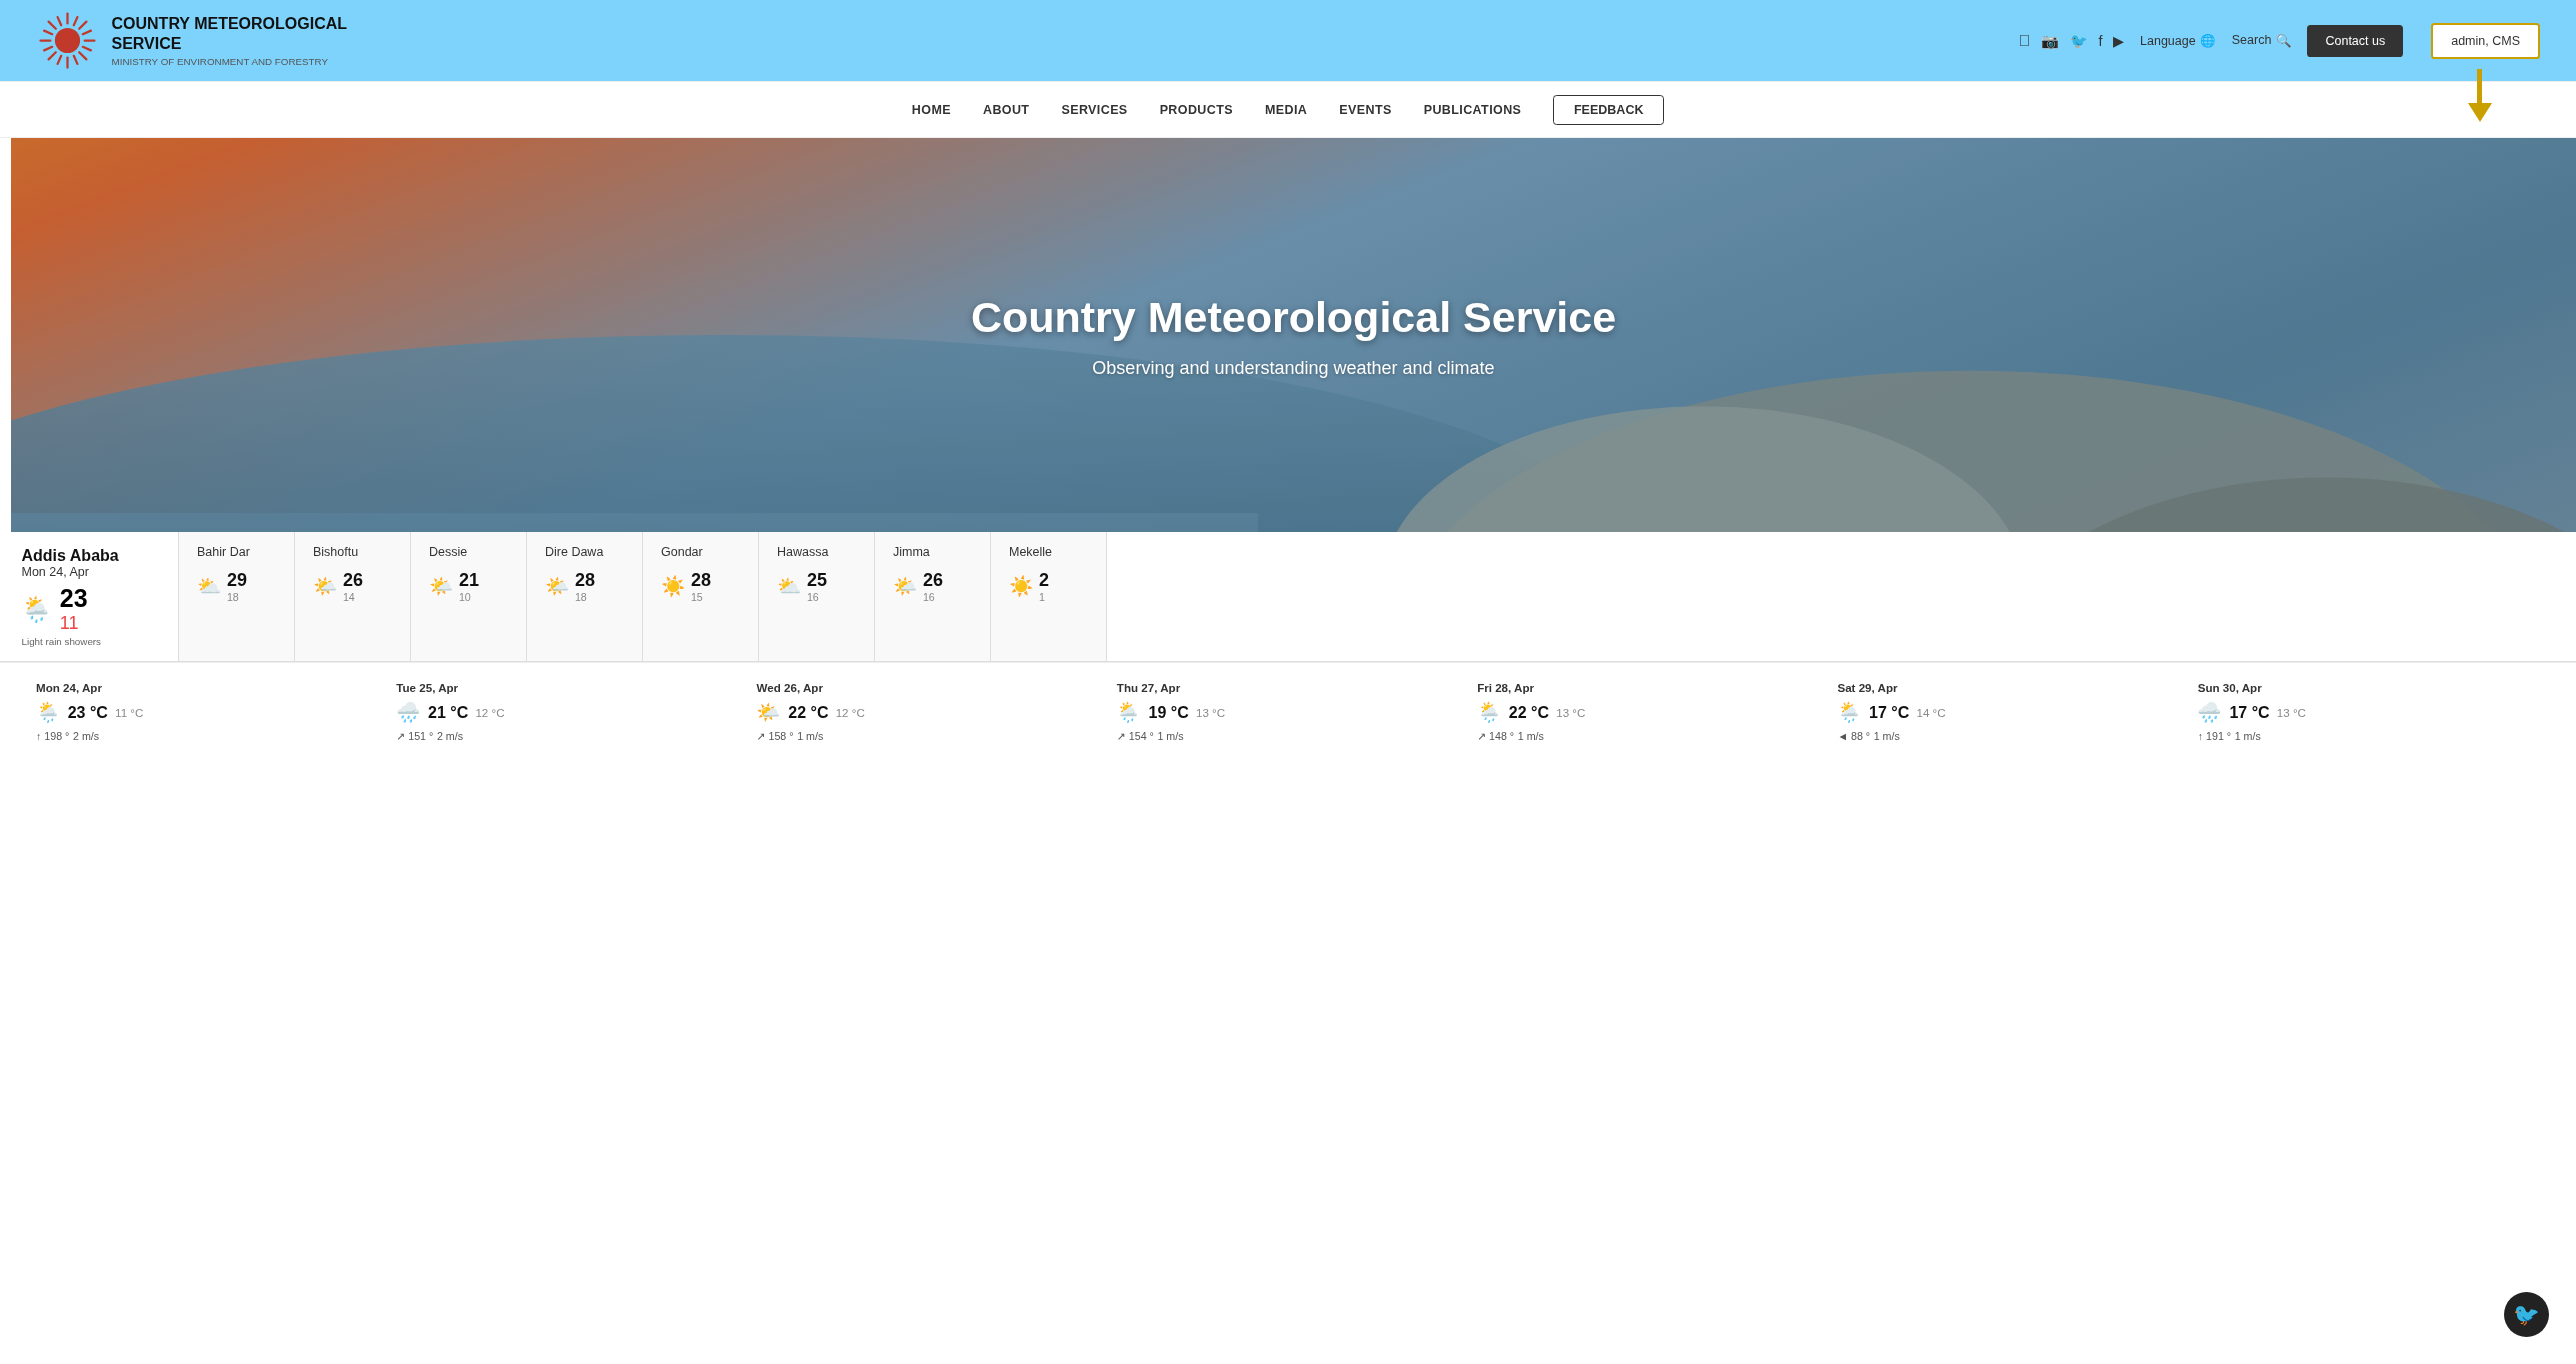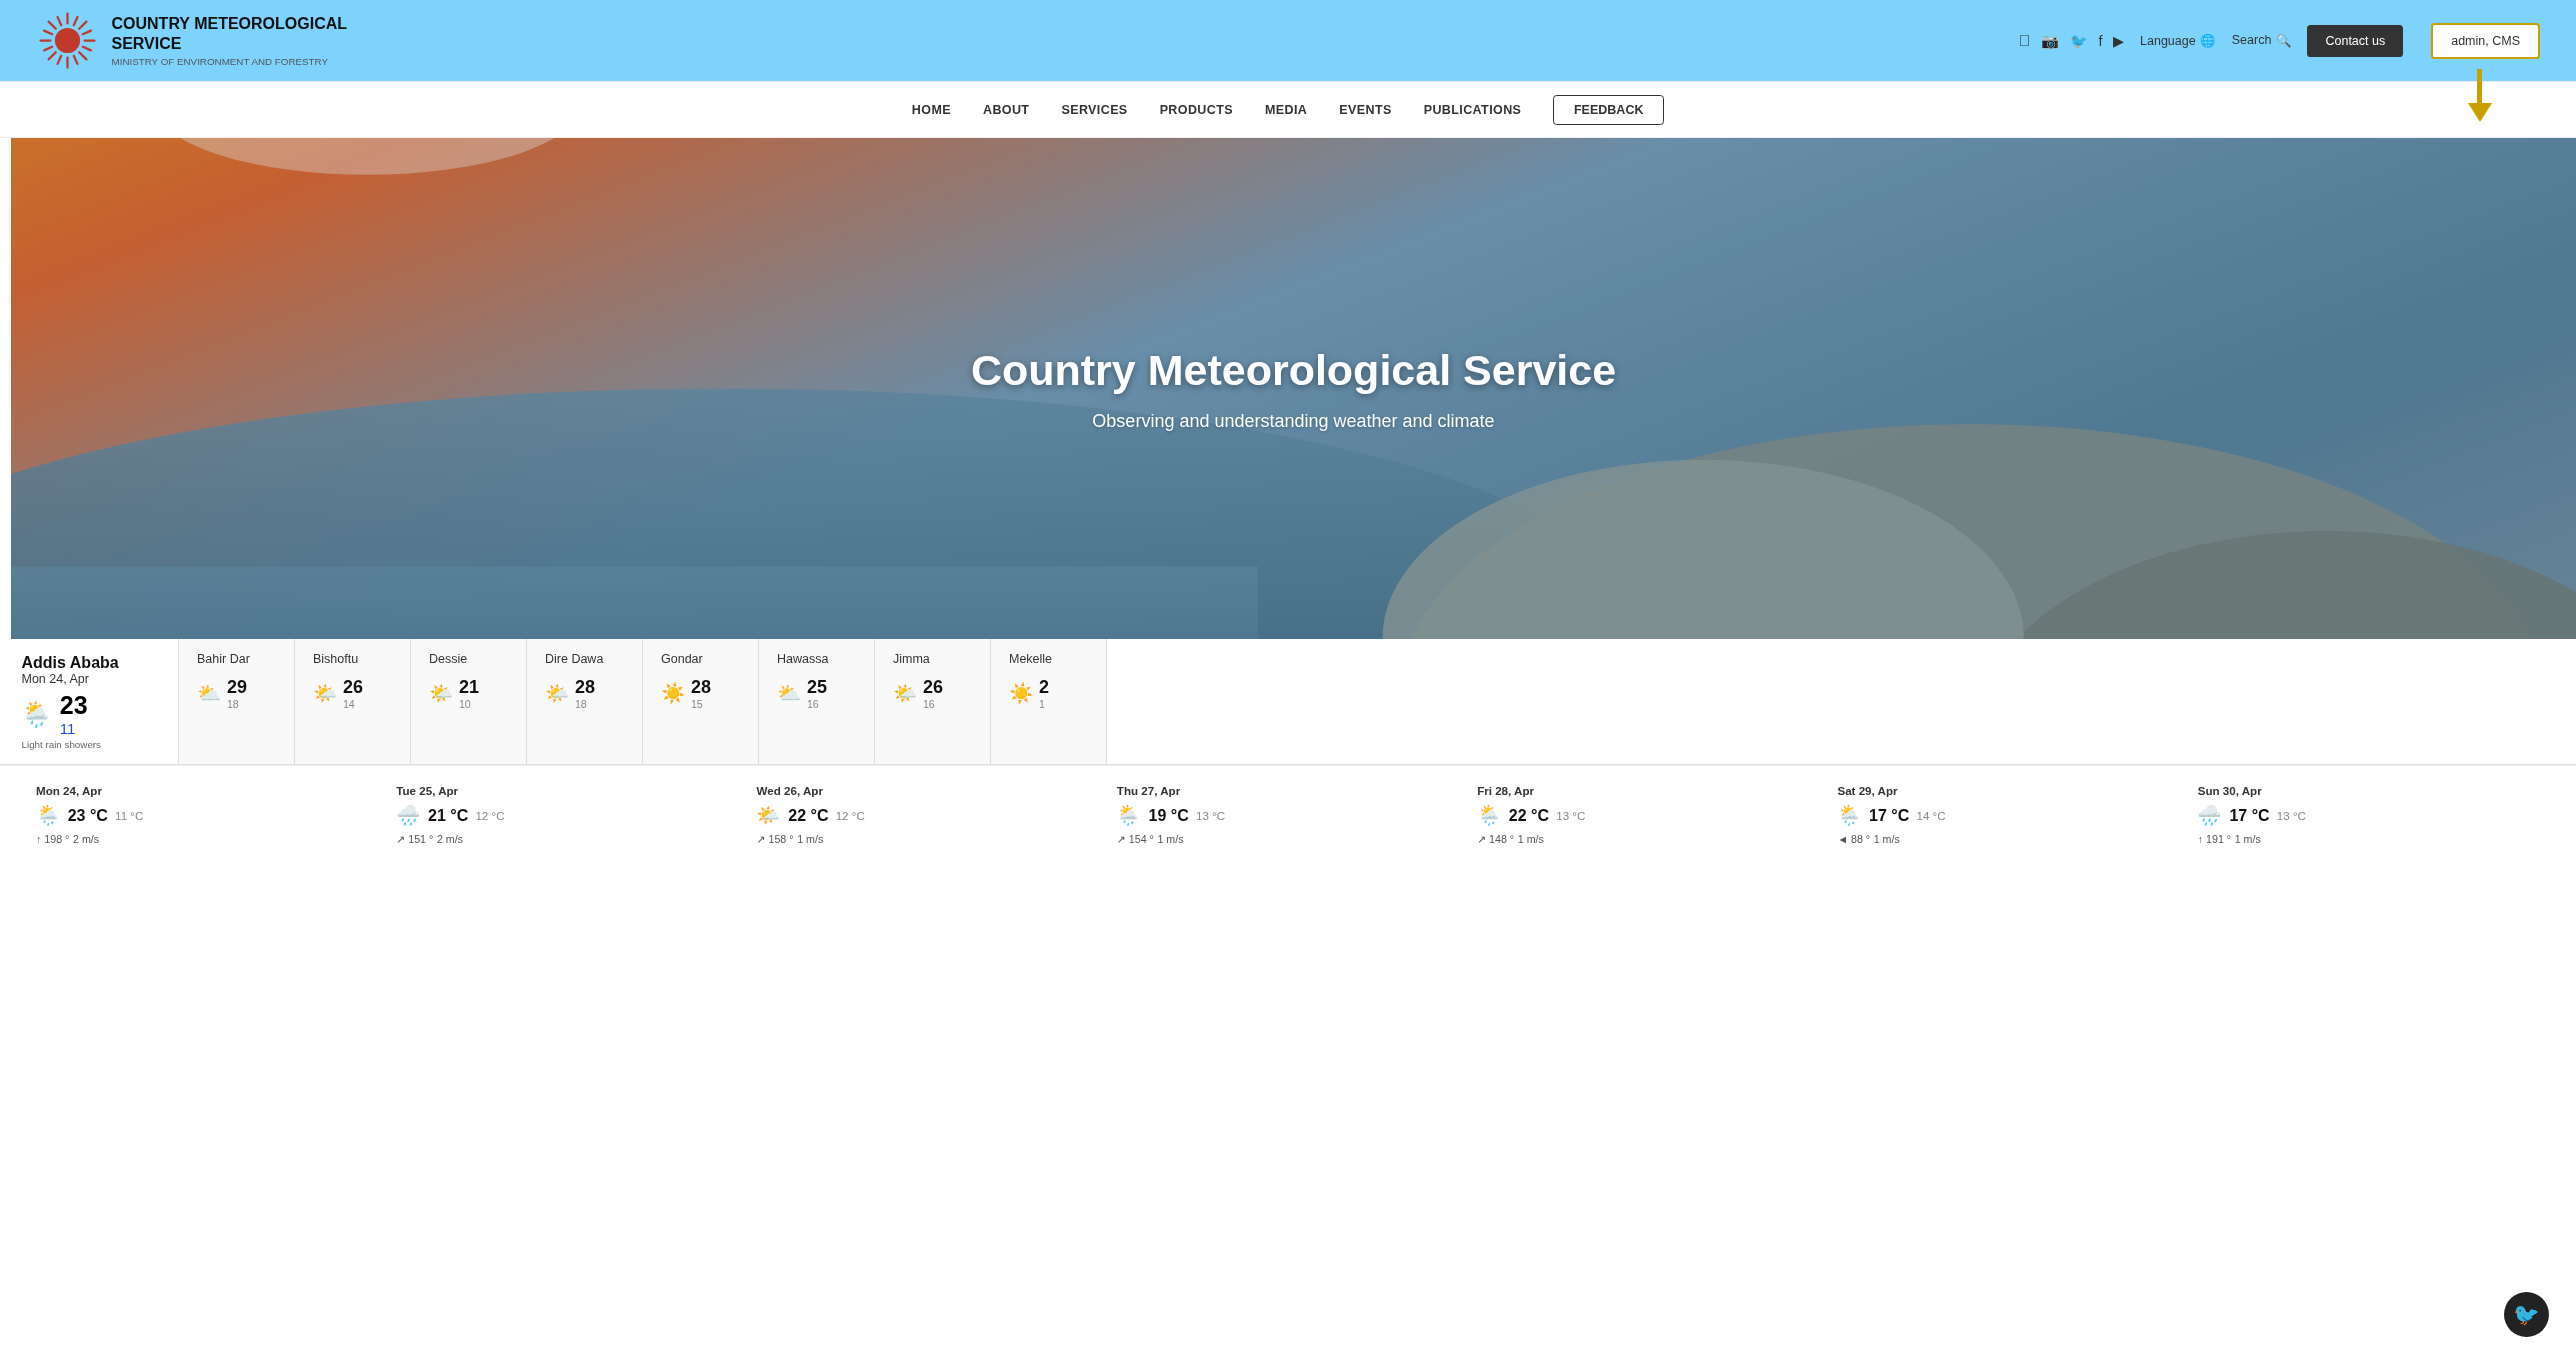--- a/index.html
+++ b/index.html
@@ -121,21 +121,21 @@
       font-size: 12.5px;
       font-weight: 700;
       cursor: pointer;
       background: none;
       color: #333;
     }
 
     
     .hero {
       position: relative;
-      height: 501px;
+      height: 394px;
       overflow: hidden;
       display: flex;
       align-items: center;
       justify-content: center;
       margin-left: 11px;
     }
     .hero-bg {
       position: absolute;
       inset: 0;
       background: linear-gradient(
@@ -207,22 +207,22 @@
     .city-tab-active .city-weather-row {
       display: flex;
       align-items: center;
       gap: 7.2px;
     }
     .city-tab-active .city-temp-high {
       font-size: 25px;
       font-weight: 600;
     }
     .city-tab-active .city-temp-low {
-      font-size: 15px;
-      color: #1d4ed8;
+      font-size: 18px;
+      color: #ef4444;
     }
     .city-tab-active .city-desc {
       font-size: 9.8px;
       color: #666;
       margin-top: 1.8px;
     }
 
     .city-tab {
       padding: 12.5px 18px;
       border-right: 0.9px solid #ddd;

